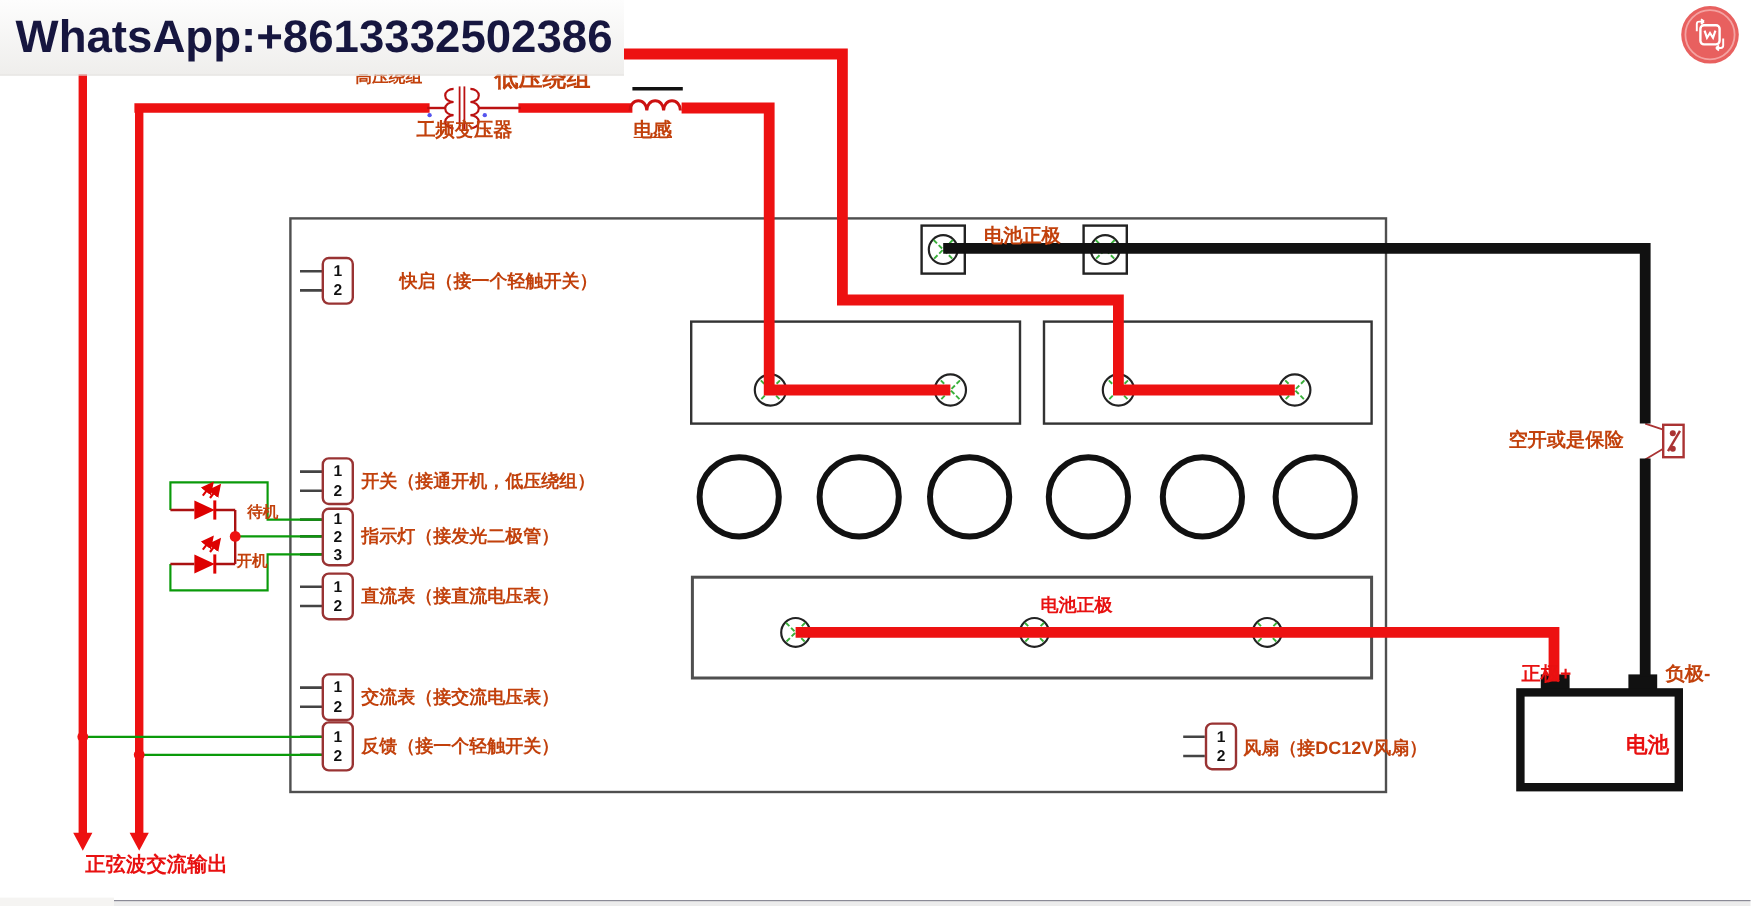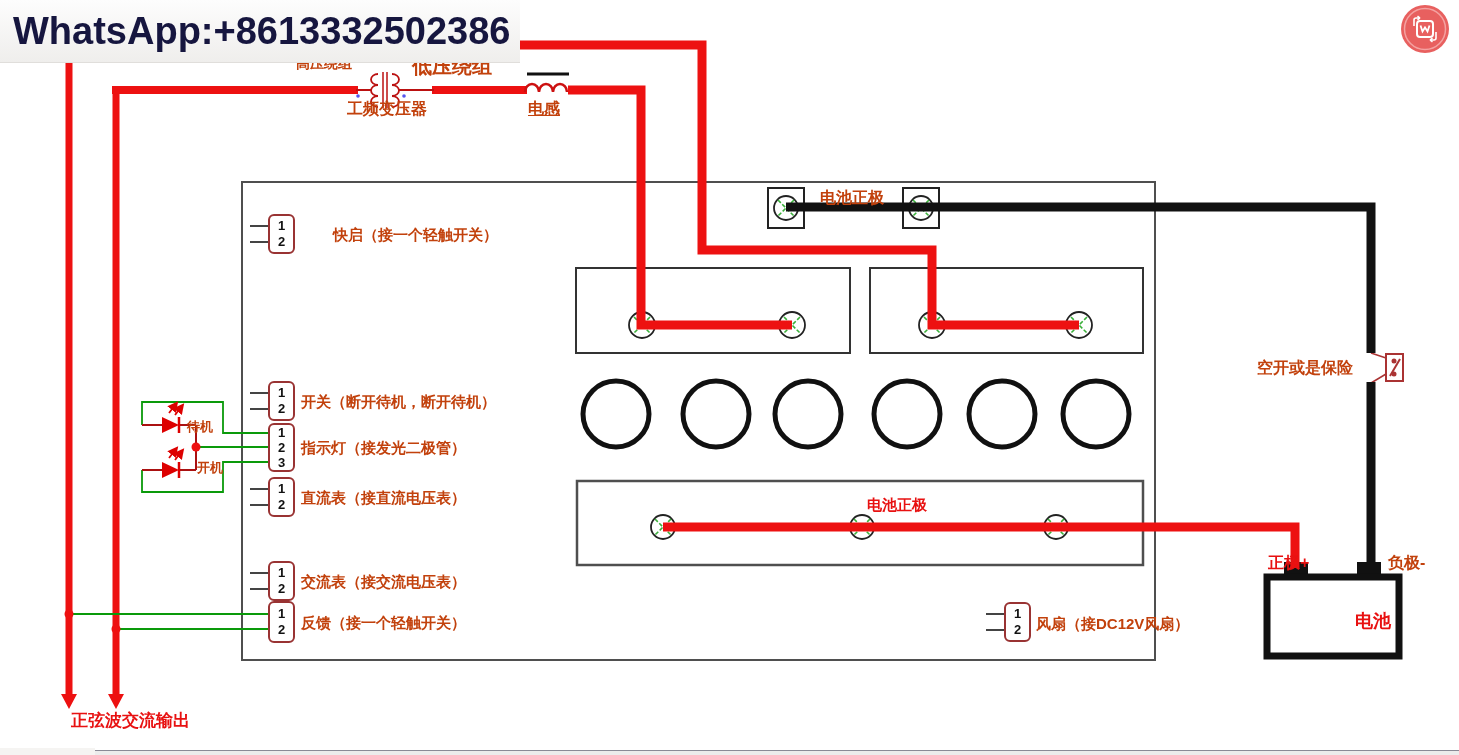--- a/index.html
+++ b/index.html
@@ -167,39 +167,39 @@
       <circle cx="116" cy="629" r="4.5" fill="#e11"></circle>
     </g>
   </svg>
 
   <div class="lbl" style="left:296px;top:56px;font-size:14px;">高压绕组</div>
   <div class="lbl" style="left:412px;top:56px;font-size:20px;">低压绕组</div>
   <div class="lbl" style="left:347px;top:101px;font-size:16px;">工频变压器</div>
   <div class="lbl" style="left:528px;top:101px;font-size:16px;text-decoration:underline;">电感</div>
   <div class="lbl" style="left:820px;top:190px;font-size:16px;">电池正极</div>
   <div class="lbl red" style="left:826px;top:497px;">电池正极</div>
-  <div class="lbl" style="left:187px;top:420px;font-size:13px;">待机</div>
+  <div class="lbl" style="left:206px;top:420px;font-size:13px;">待机</div>
   <div class="lbl" style="left:197px;top:461px;font-size:13px;">开机</div>
   <div class="lbl" style="left:1257px;top:360px;font-size:16px;">空开或是保险</div>
   <div class="lbl red" style="left:1227px;top:555px;font-size:16px;">正极+</div>
   <div class="lbl" style="left:1388px;top:555px;font-size:16px;">负极-</div>
   <div class="lbl red" style="left:1314px;top:612px;font-size:18px;">电池</div>
   <div class="lbl red" style="left:30px;top:712px;font-size:17px;">正弦波交流输出</div>
 
   <div class="conn" style="left:268px;top:214px;height:40px;">
     <div>1</div>
     <div>2</div>
   </div>
   <div class="lbl" style="left:301px;top:227px;margin-left:32px;">快启（接一个轻触开关）</div>
 
   <div class="conn" style="left:268px;top:381px;height:40px;">
     <div>1</div>
     <div>2</div>
   </div>
-  <div class="lbl" style="left:301px;top:394px;">开关（断开待机，断开待机）</div>
+  <div class="lbl" style="left:301px;top:394px;">开关（接通开机，低压绕组）</div>
 
   <div class="conn p3" style="left:268px;top:423px;height:49px;">
     <div>1</div>
     <div>2</div>
     <div>3</div>
   </div>
   <div class="lbl" style="left:301px;top:440px;">指示灯（接发光二极管）</div>
 
   <div class="conn" style="left:268px;top:477px;height:40px;">
     <div>1</div>

